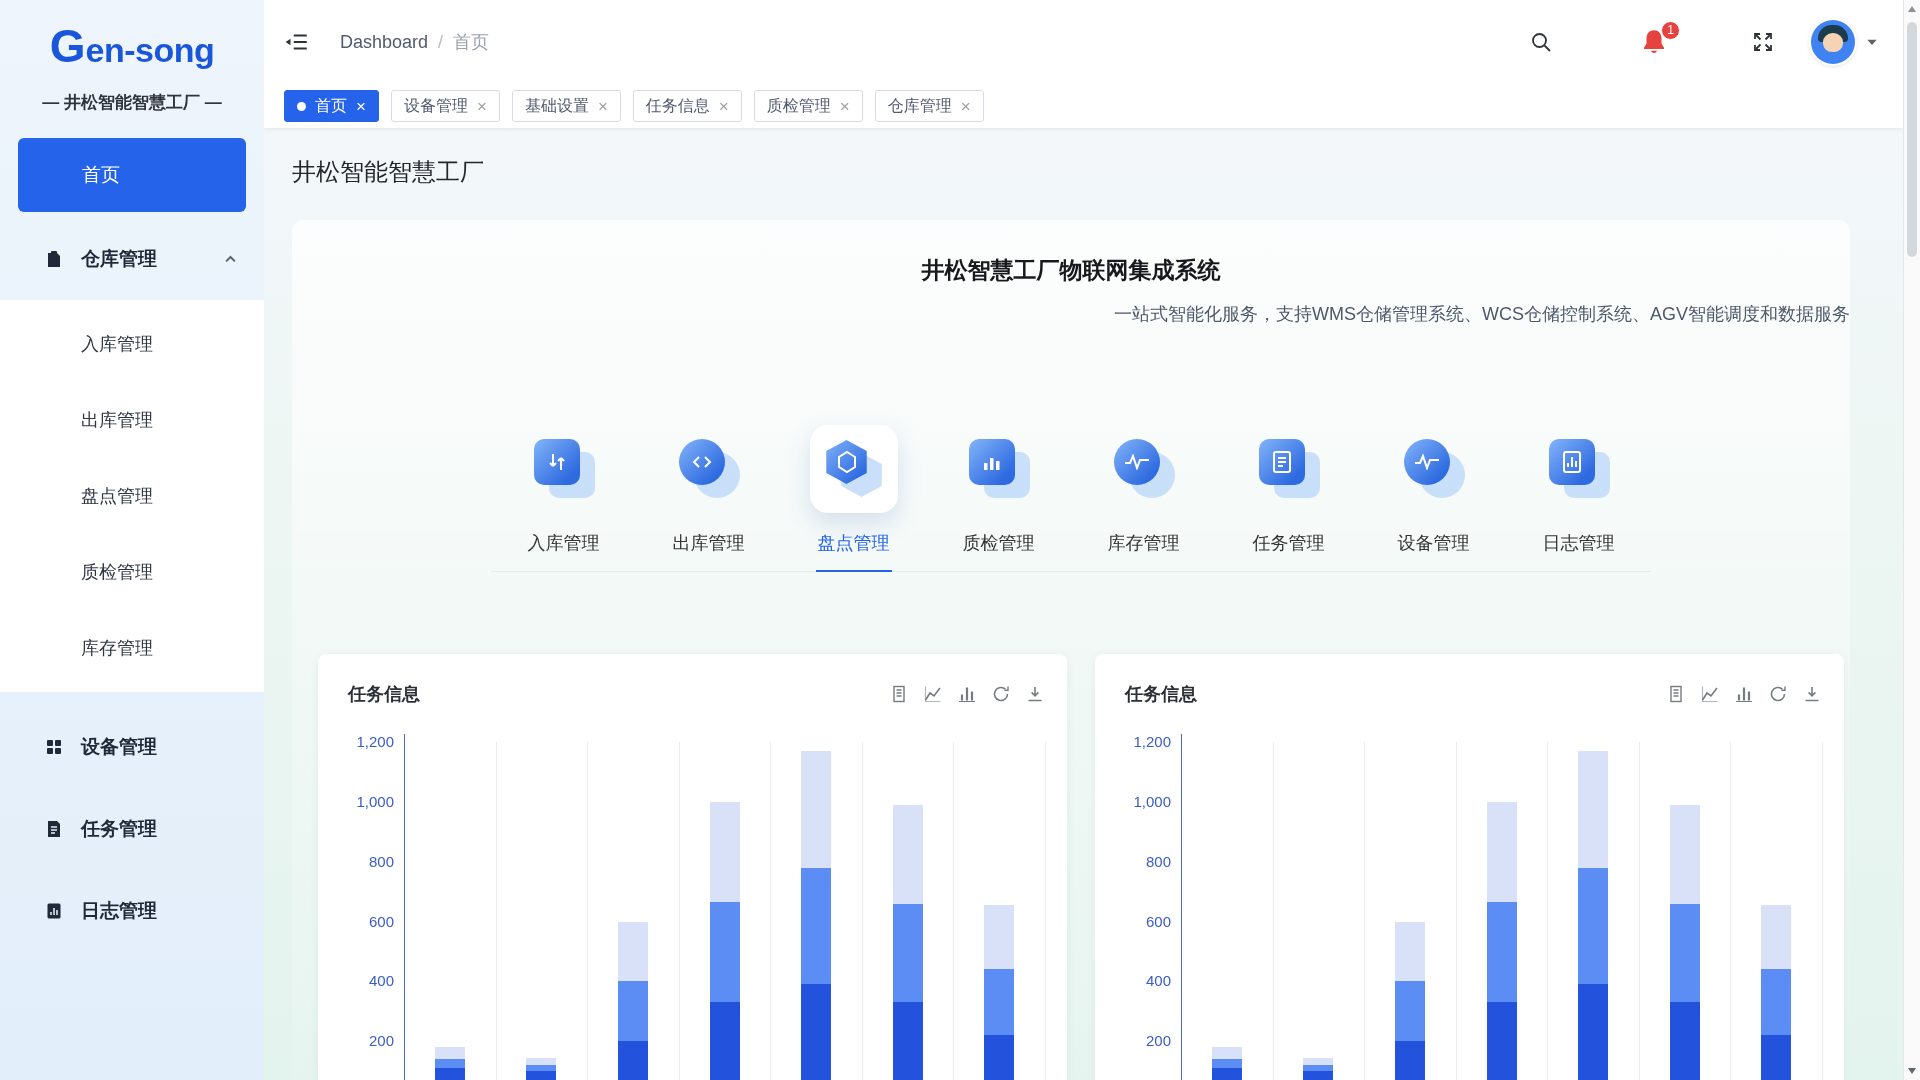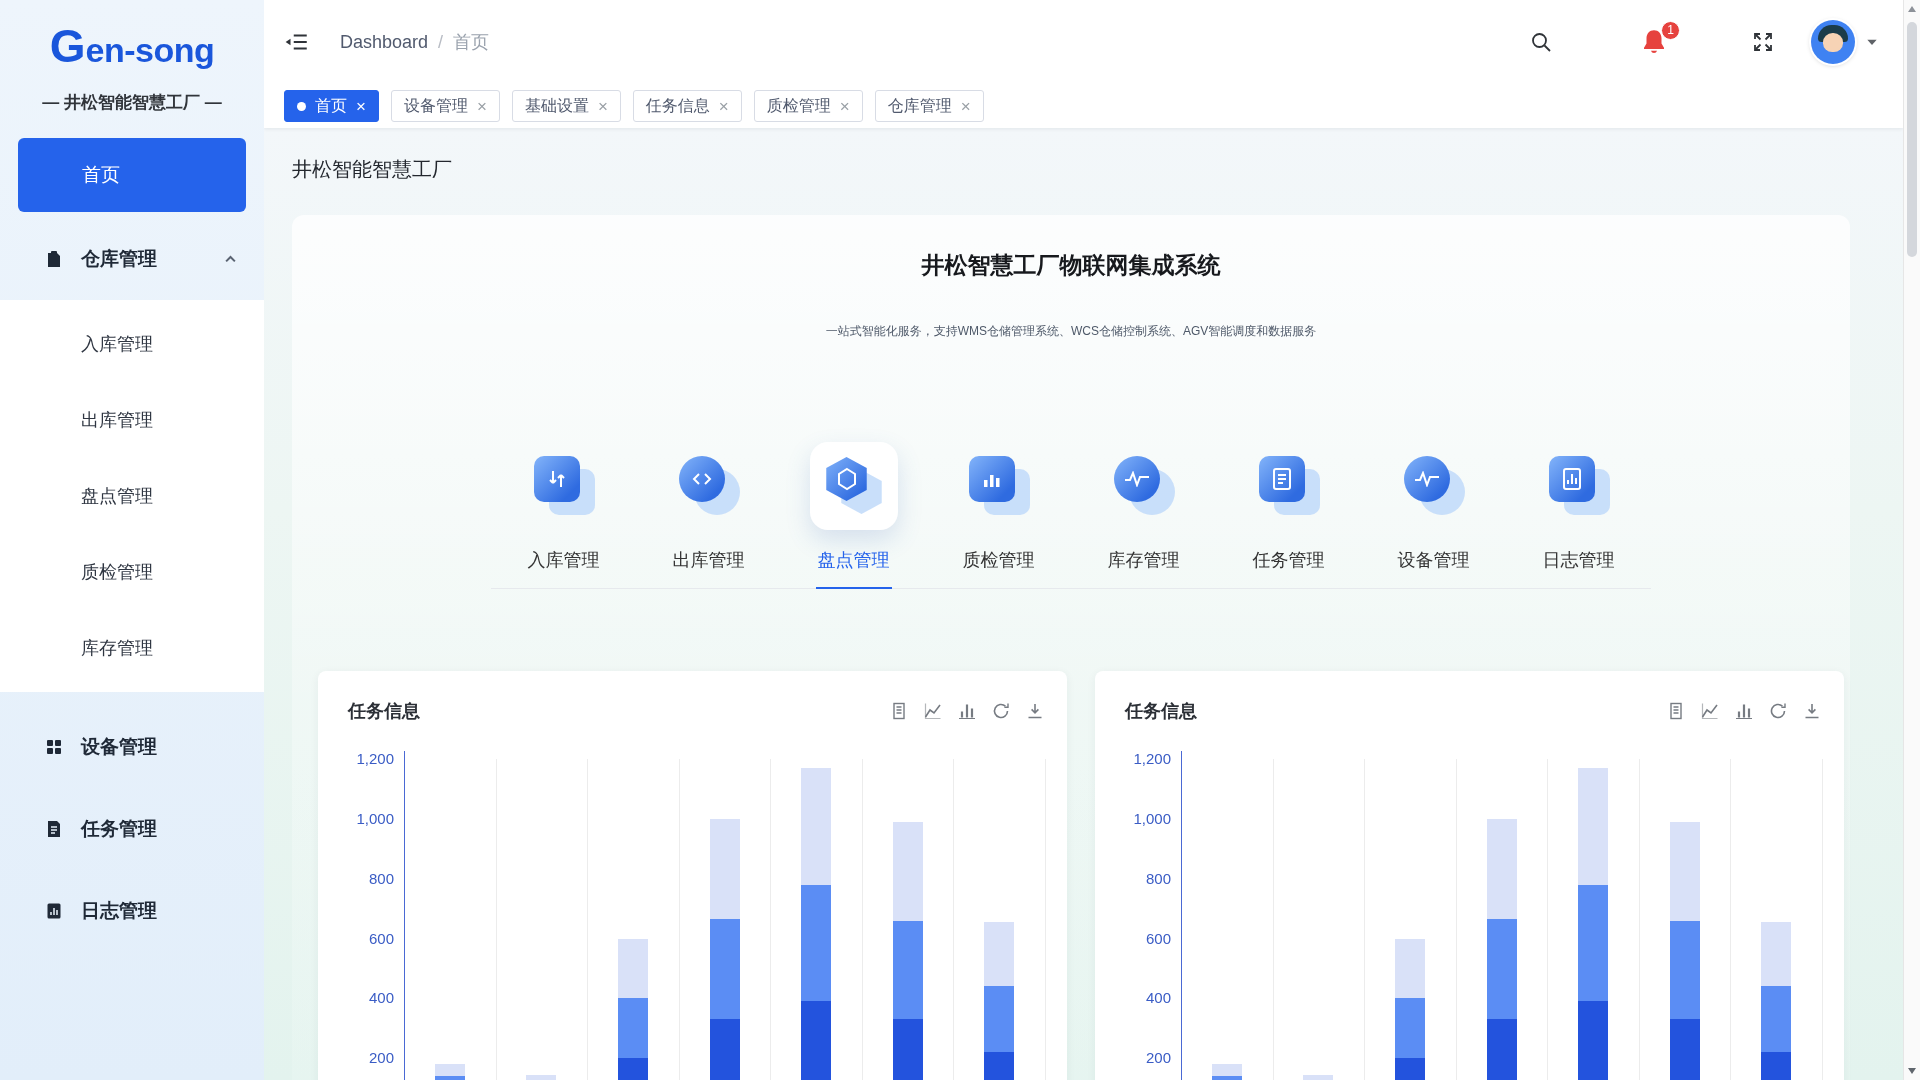--- a/index.html
+++ b/index.html
@@ -59,26 +59,26 @@
     color: #515a6e; cursor: pointer; white-space: nowrap; }
   .tab.active { background: #2563eb; border-color: #2563eb; color: #fff; }
   .tab-dot { width: 9px; height: 9px; border-radius: 50%; background: #fff; }
   .tab-close { font-size: 17px; color: #9aa0a6; line-height: 1; cursor: pointer; }
   .tab.active .tab-close { color: #fff; }
 
   
   .content { position: fixed; left: 264px; top: 128px; width: 1639px; height: 952px;
     background: linear-gradient(180deg, #f3f7fa 0%, #edf6f3 40%, #e3f3ee 100%);
     overflow: hidden; }
-  .page-title { margin: 28px 0 16px 28px; font-size: 20px; color: #23272e; }
+  .page-title { margin: 28px 0 16px 28px; font-size: 24px; color: #23272e; }
   .hero-panel { margin: 32px 53px 0 28px; width: 1558px; border-radius: 12px;
     background: linear-gradient(180deg, rgba(255,255,255,.8) 0%, rgba(255,255,255,.3) 45%, rgba(227,245,239,.2) 100%);
     padding: 36px 0 60px; position: relative; }
   .hero-title { text-align: center; font-size: 23px; font-weight: 700; color: #17191d; line-height: 28px; }
-  .hero-sub { text-align: center; font-size: 12px; color: #4e5969; margin-top: 41px; line-height: 22px; }
+  .hero-sub { text-align: right; font-size: 18px; color: #4e5969; margin-top: 19px; line-height: 22px; }
 
   
   .modules { display: flex; width: 1160px; margin: 100px auto 0; border-bottom: 1px solid #e6e9ed; position: relative; }
   .module { width: 145px; text-align: center; padding-bottom: 17px; position: relative; cursor: pointer; }
   .module.active::after { content: ""; position: absolute; left: 50%; transform: translateX(-50%);
     bottom: -1px; width: 76px; height: 2px; background: #2563eb; }
   .mod-icon-wrap { width: 88px; height: 88px; margin: 0 auto; display: flex; align-items: center; justify-content: center; }
   .mod-icon-wrap.card { background: #fff; border-radius: 18px; box-shadow: 0 10px 24px rgba(64,112,190,.18); }
   .mod-icon { position: relative; width: 64px; height: 64px; }
   .mi-back { position: absolute; left: 17px; top: 15px; width: 46px; height: 46px; background: #c3dcf9; opacity: .9; }

